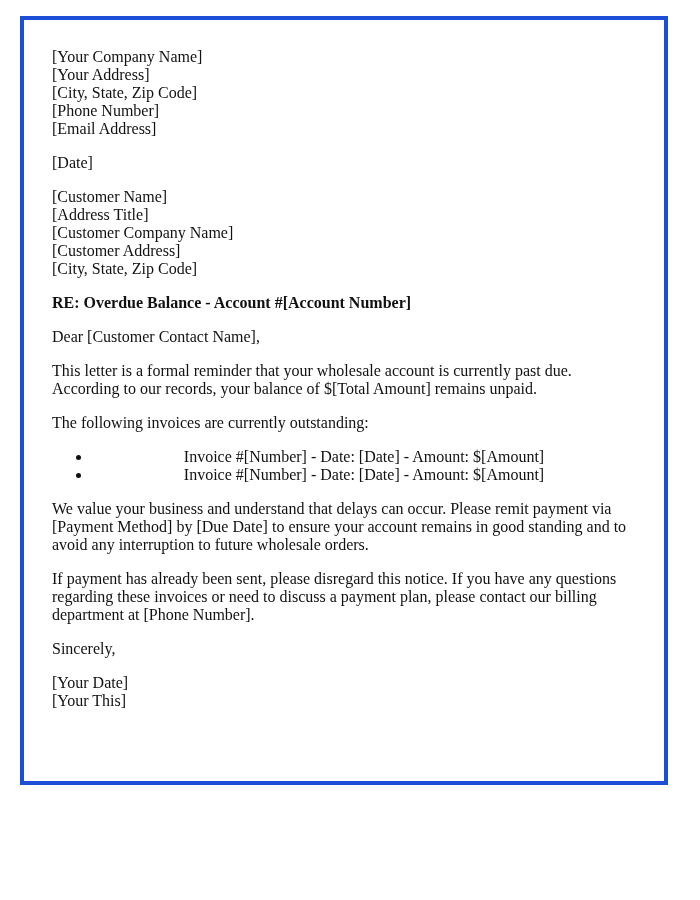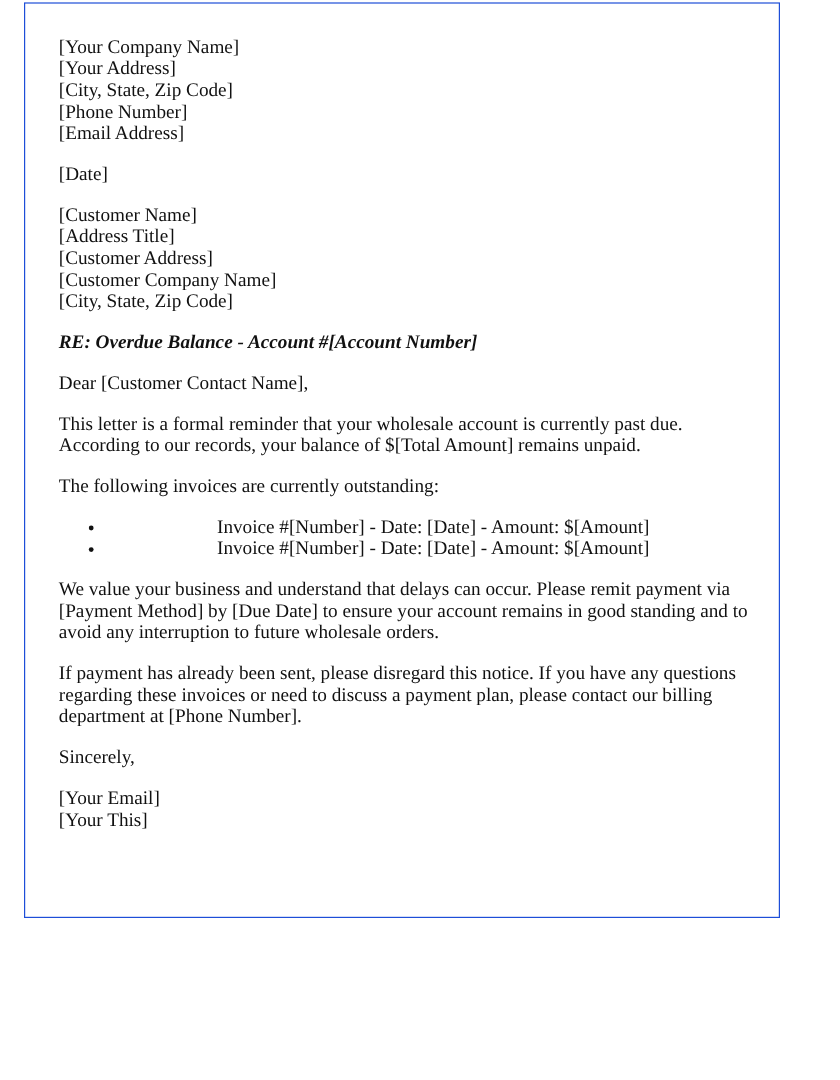--- a/index.html
+++ b/index.html
@@ -12,39 +12,38 @@
       height: 900px;
       position: relative;
       font-family: "Liberation Serif", "DejaVu Serif", serif;
       font-size: 16px;
       line-height: 18px;
       color: #111111;
     }
     .letter {
       position: absolute;
       left: 20px;
-      top: 2px;
+      top: 16px;
       width: 584px;
       height: 706px;
-      padding: 28px 16px 27px 28px;
-      border: 1px solid #1d4ed8;
+      padding: 28px 28px 27px 28px;
+      border: 4px solid #1d4ed8;
       box-sizing: content-box;
     }
     .block {
       margin: 0 0 16px 0;
     }
     .block .line {
       display: block;
     }
     p {
       margin: 0 0 16px 0;
     }
     .subject {
       font-weight: bold;
-      font-style: italic;
     }
     ul {
       margin: 0 0 16px 0;
       padding-left: 40px;
     }
     ul li {
       margin: 0;
       padding: 0;
       text-align: center;
     }
@@ -60,22 +59,22 @@
     <span class="line">[City, State, Zip Code]</span>
     <span class="line">[Phone Number]</span>
     <span class="line">[Email Address]</span>
   </div>
 
   <p>[Date]</p>
 
   <div class="block">
     <span class="line">[Customer Name]</span>
     <span class="line">[Address Title]</span>
+    <span class="line">[Customer Company Name]</span>
     <span class="line">[Customer Address]</span>
-    <span class="line">[Customer Company Name]</span>
     <span class="line">[City, State, Zip Code]</span>
   </div>
 
   <p class="subject">RE: Overdue Balance - Account #[Account Number]</p>
 
   <p>Dear [Customer Contact Name],</p>
 
   <p>This letter is a formal reminder that your wholesale account is currently past due. According to our records, your balance of $[Total Amount] remains unpaid.</p>
 
   <p>The following invoices are currently outstanding:</p>
@@ -86,17 +85,17 @@
   </ul>
 
   <p>We value your business and understand that delays can occur. Please remit payment via [Payment Method] by [Due Date] to ensure your account remains in good standing and to avoid any interruption to future wholesale orders.</p>
 
   <p>If payment has already been sent, please disregard this notice. If you have any questions regarding these invoices or need to discuss a payment plan, please contact our billing department at [Phone Number].</p>
 
 
   <p>Sincerely,</p>
 
   <div class="block">
-    <span class="line">[Your Email]</span>
+    <span class="line">[Your Date]</span>
     <span class="line">[Your This]</span>
   </div>
 
 </div>
 
 </body></html>

